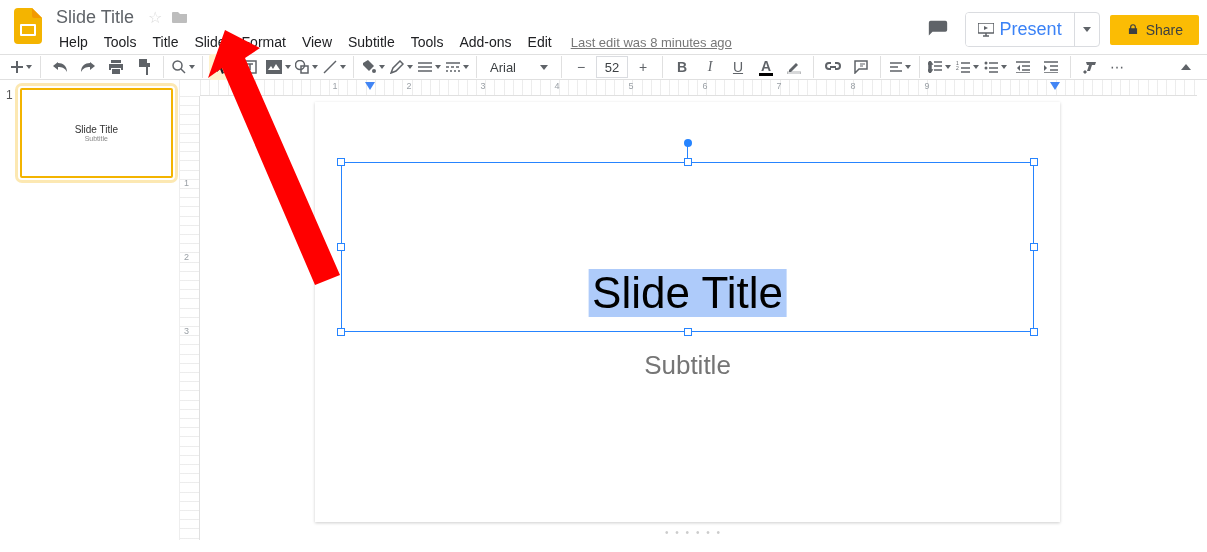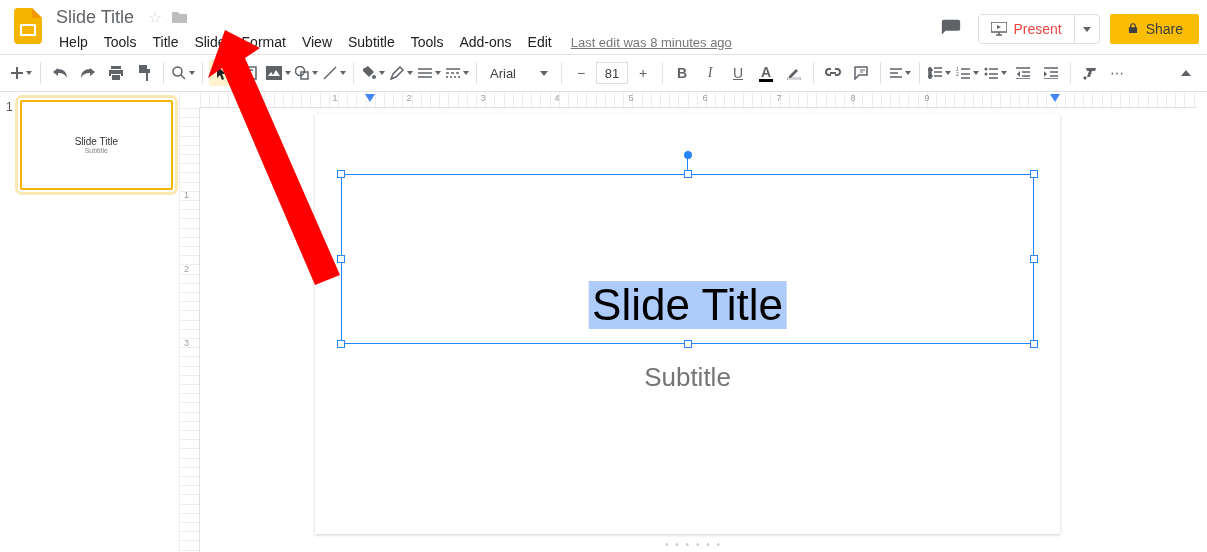--- a/index.html
+++ b/index.html
@@ -10,24 +10,24 @@
   .doc-area { flex: 1; }
   .title-row { display: flex; align-items: center; gap: 10px; height: 22px; }
   .doc-title { font-size: 18px; color: #5f6368; letter-spacing: 0; padding: 0 4px; }
   .star, .folder { color: #d9d9d9; font-size: 16px; }
   .menubar { display: flex; gap: 2px; margin-top: 2px; align-items: center; flex-wrap: nowrap; }
   .menu-item { font-size: 14px; color: #202124; padding: 4px 7px; cursor: pointer; white-space: nowrap; }
   .last-edit { font-size: 13px; color: #777; text-decoration: underline; margin-left: 10px; }
   .top-right { display: flex; align-items: center; gap: 10px; padding-top: 6px; }
   .comment-icon { width: 34px; height: 34px; border-radius: 50%; display:flex; align-items:center; justify-content:center; color:#5f6368; }
   .present-group { display:flex; border:1px solid #dadce0; border-radius:4px; overflow:hidden; }
-  .present-btn { display:flex; align-items:center; gap:6px; padding: 6px 12px; font-size:14px; color:#ef4444; background:#fff; }
+  .present-btn { display:flex; align-items:center; gap:6px; padding: 6px 12px; font-size:18px; color:#3b82f6; background:#fff; }
   .present-drop { border-left:1px solid #dadce0; padding:6px 8px; display:flex; align-items:center; }
   .share-btn { background:#fbbc04; color:#3c4043; border-radius:2px; padding:7px 16px; font-size:14px; font-weight:500; display:flex; align-items:center; gap:6px; }
-  .toolbar { border-top:1px solid #e0e0e0; border-bottom:1px solid #e0e0e0; height:38px; display:flex; align-items:center; padding:0 8px; gap:2px; background:#fff; }
+  .toolbar { border-top:1px solid #e0e0e0; border-bottom:1px solid #e0e0e0; height:26px; display:flex; align-items:center; padding:0 8px; gap:2px; background:#fff; }
   .tbtn { min-width:26px; height:26px; display:flex; align-items:center; justify-content:center; color:#5f6368; border-radius:3px; font-size:14px; position:relative; }
   .tbtn.small-drop::after { content:""; border-left:3px solid transparent; border-right:3px solid transparent; border-top:4px solid #5f6368; margin-left:3px; }
   .tsep { width:1px; height:22px; background:#e0e0e0; margin:0 4px; }
   .font-box { border:1px solid transparent; min-width:72px; height:24px; display:flex; align-items:center; justify-content:space-between; padding:0 6px; font-size:13px; color:#3c4043; }
   .size-box { width:32px; height:22px; border:1px solid #dadce0; font-size:13px; text-align:center; color:#3c4043; display:flex; align-items:center; justify-content:center; }
   .text-color-A { font-weight:bold; border-bottom:3px solid #000; line-height:14px; padding:0 2px; }
   .collapse-arrow { margin-left:auto; }
   .more-dots { width:22px; letter-spacing:2px; }
   .main-area { display:flex; height: calc(552px - 92px); }
   .filmstrip { width: 180px; background:#fff; padding:8px 6px; border-right:1px solid #eee; }
@@ -217,21 +217,21 @@
     </div>
   <div class="tsep"></div>
   <div class="font-box">
       <span>Arial</span>
       <svg width="8" height="5" viewBox="0 0 8 5">
         <path d="M0 0l4 5 4-5z" fill="#5f6368"></path>
       </svg>
     </div>
   <div class="tsep"></div>
   <div class="tbtn">−</div>
-  <div class="size-box">81</div>
+  <div class="size-box">52</div>
   <div class="tbtn">+</div>
   <div class="tsep"></div>
   <div class="tbtn" style="font-weight:bold">B</div>
   <div class="tbtn" style="font-style:italic;font-family:serif">I</div>
   <div class="tbtn" style="text-decoration:underline">U</div>
   <div class="tbtn">
       <span class="text-color-A">A</span>
     </div>
   <div class="tbtn">
       <svg width="14" height="14" viewBox="0 0 14 14">

